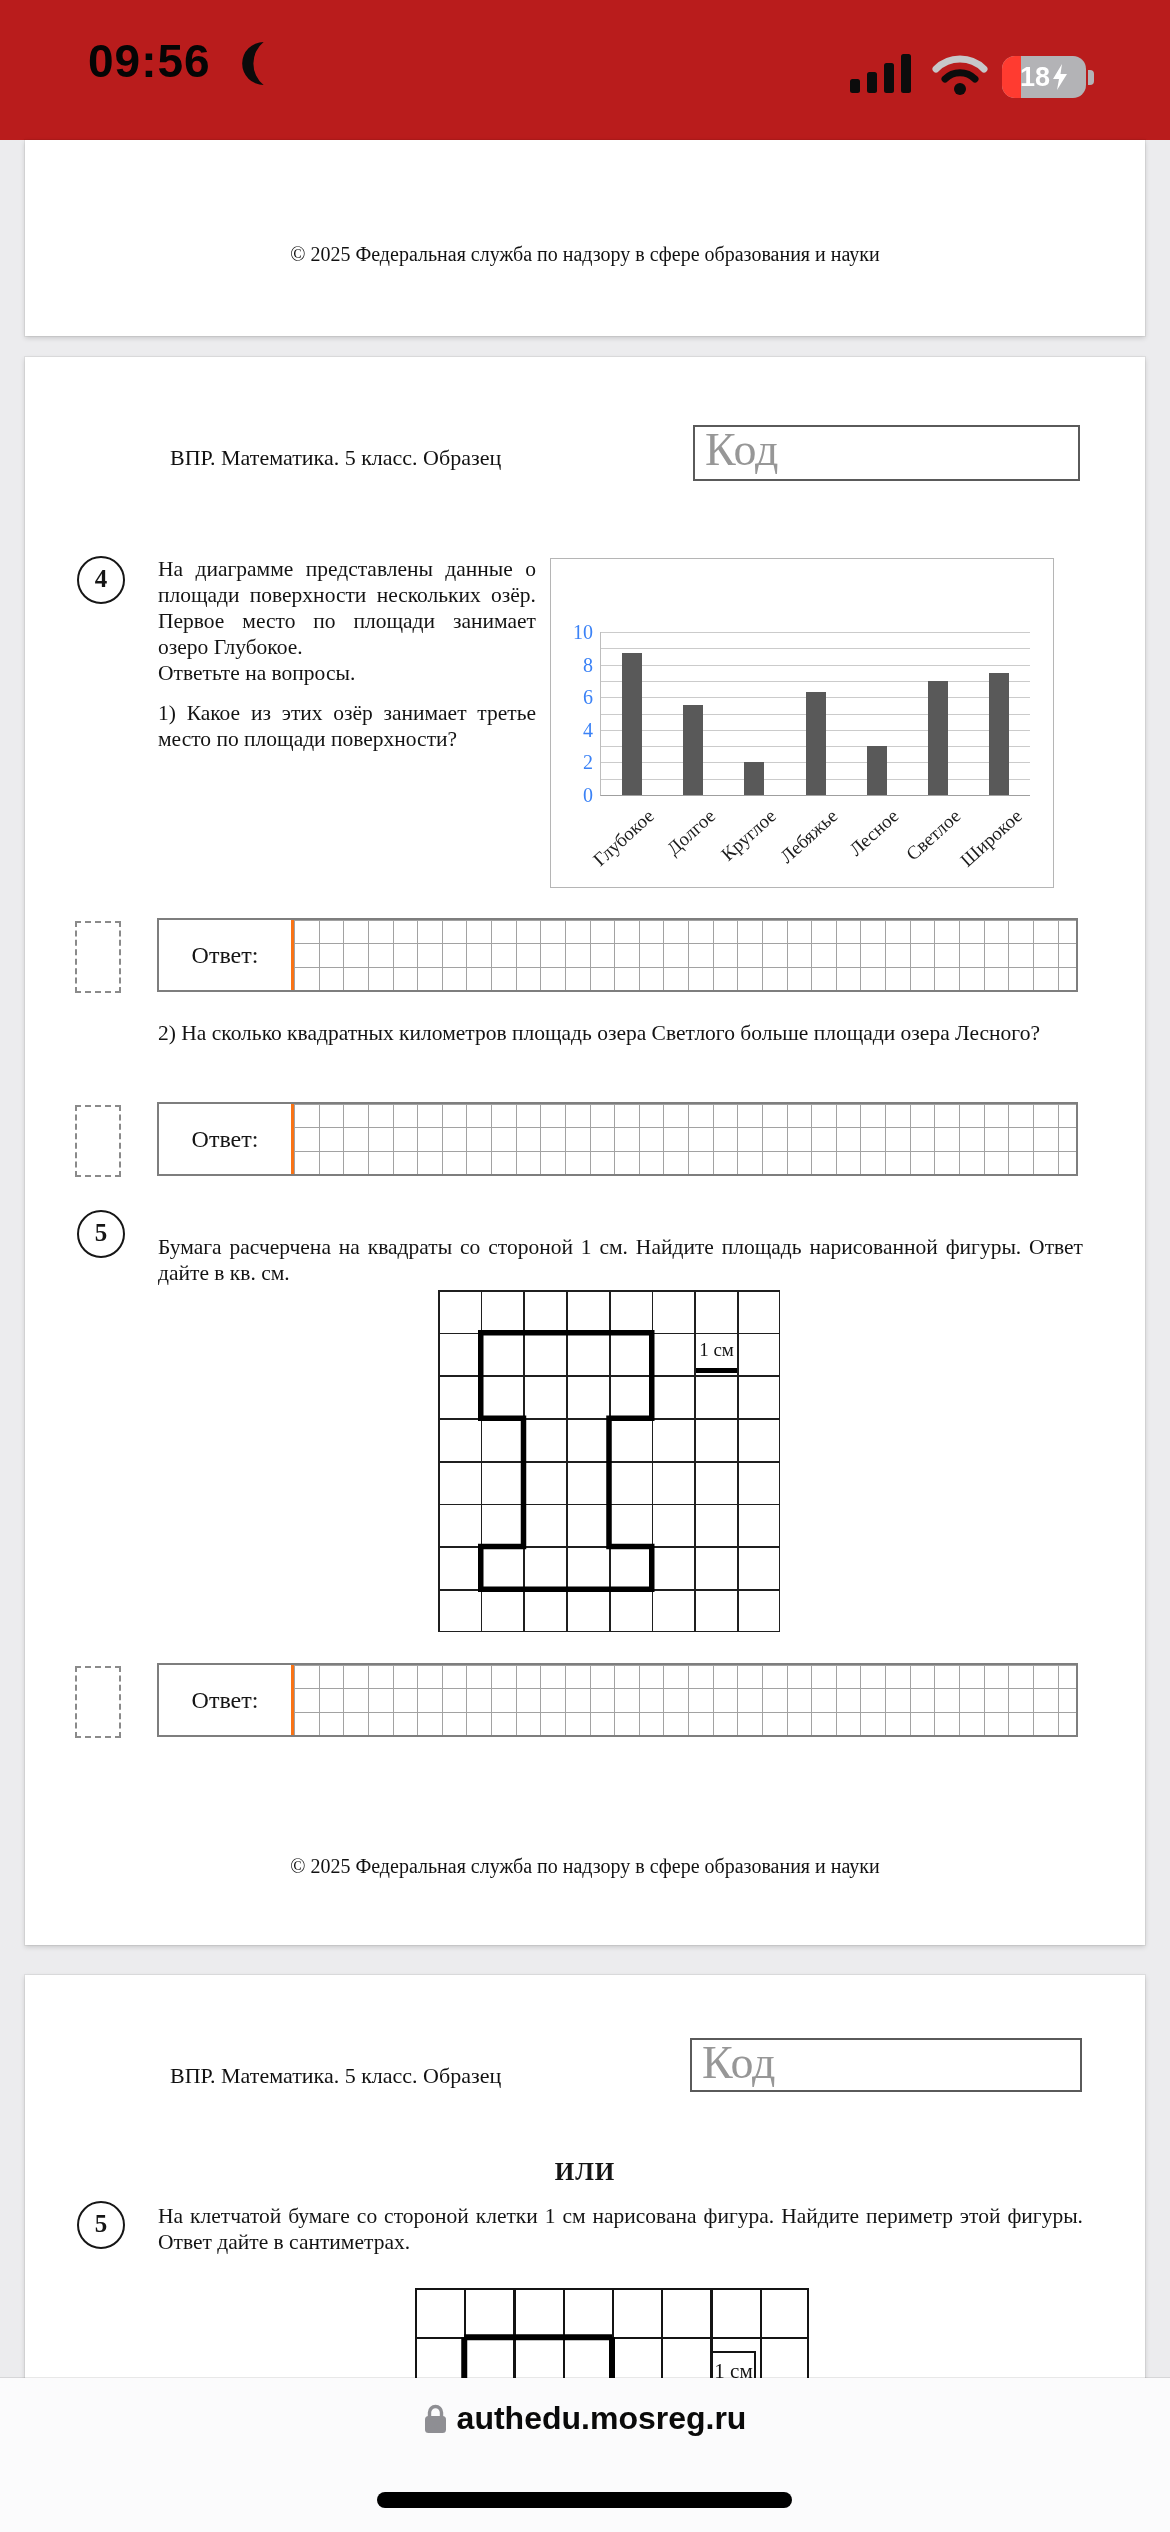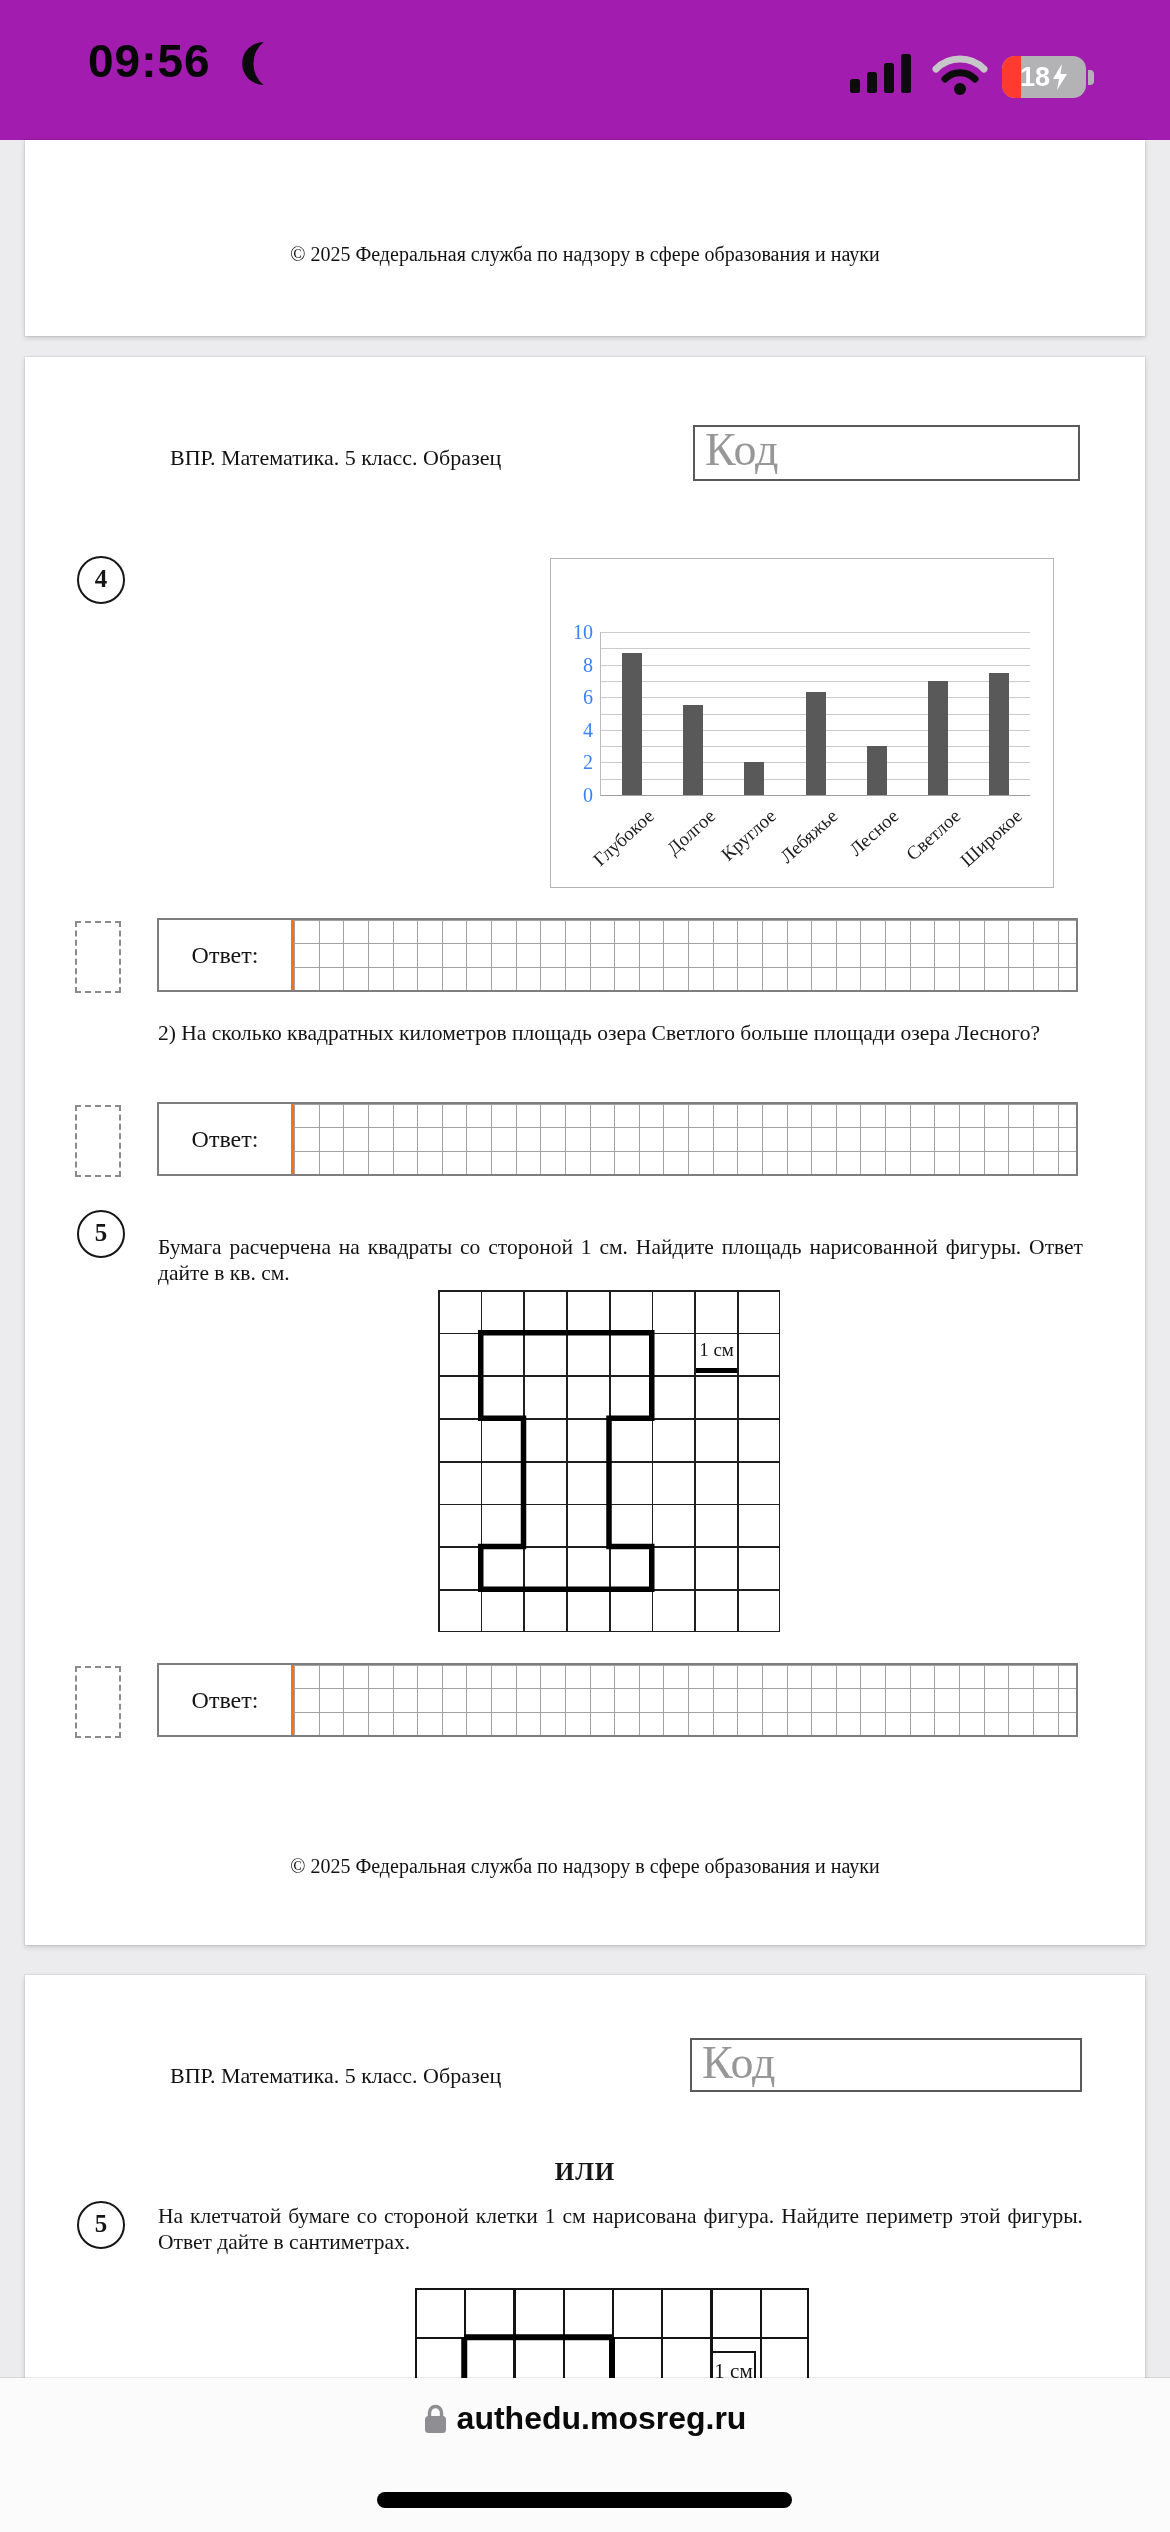--- a/index.html
+++ b/index.html
@@ -3,21 +3,21 @@
 <meta charset="utf-8">
 <style>
   html,body{margin:0;padding:0;}
   body{
     width:1170px;height:2532px;position:relative;overflow:hidden;
     background:#ececee;
     font-family:"Liberation Serif","DejaVu Serif",serif;
     color:#151515;
   }
   
-  .statusbar{position:absolute;top:0;left:0;width:1170px;height:140px;background:#a21caf;}
+  .statusbar{position:absolute;top:0;left:0;width:1170px;height:140px;background:#b91c1c;}
   .sb-time{position:absolute;left:88px;top:34px;font-family:"Liberation Sans","DejaVu Sans",sans-serif;
     font-size:46px;font-weight:700;color:#050505;letter-spacing:1px;}
   .sb-moon{position:absolute;left:234px;top:40px;}
   .sb-signal{position:absolute;left:850px;top:50px;}
   .sb-wifi{position:absolute;left:932px;top:52px;}
   .sb-batt{position:absolute;left:1002px;top:56px;width:84px;height:42px;background:#b3b3b6;border-radius:13px;overflow:hidden;}
   .sb-batt-red{position:absolute;left:0;top:0;bottom:0;width:19px;background:#ff3b30;}
   .sb-batt-label{position:absolute;inset:0;display:flex;align-items:center;justify-content:center;gap:2px;
     font-family:"Liberation Sans","DejaVu Sans",sans-serif;font-weight:700;font-size:27px;color:#ffffff;}
   .sb-batt-nub{position:absolute;left:1088px;top:70px;width:6px;height:15px;background:#b3b3b6;border-radius:0 4px 4px 0;}
@@ -116,20 +116,25 @@
   <div class="doc-footer" style="top:103px;">© 2025 Федеральная служба по надзору в сфере образования и науки</div>
 </div>
 
 <div class="page page2">
   <div class="doc-header" style="left:145px;top:88px;">ВПР. Математика. 5 класс. Образец</div>
   <div class="code-box" style="left:668px;top:68px;width:383px;height:52px;">
     <span class="code-text">Код</span>
   </div>
 
   <div class="qcircle" style="left:52px;top:199px;">4</div>
+  <div class="qtext" style="left:133px;top:199px;width:378px;">
+    <p>На диаграмме представлены данные о площади поверхности нескольких озёр. Первое место по площади занимает озеро Глубокое.</p>
+    <p style="text-align:left;">Ответьте на вопросы.</p>
+    <p class="gap">1) Какое из этих озёр занимает третье место по площади поверхности?</p>
+  </div>
 
   <div class="chart">
     <div class="chart-plot">
         <div class="grid-line" style="top: 146.7px;"></div>
         <div class="grid-line" style="top: 130.4px;"></div>
         <div class="grid-line" style="top: 114.1px;"></div>
         <div class="grid-line" style="top: 97.8px;"></div>
         <div class="grid-line" style="top: 81.5px;"></div>
         <div class="grid-line" style="top: 65.2px;"></div>
         <div class="grid-line" style="top: 48.9px;"></div>

